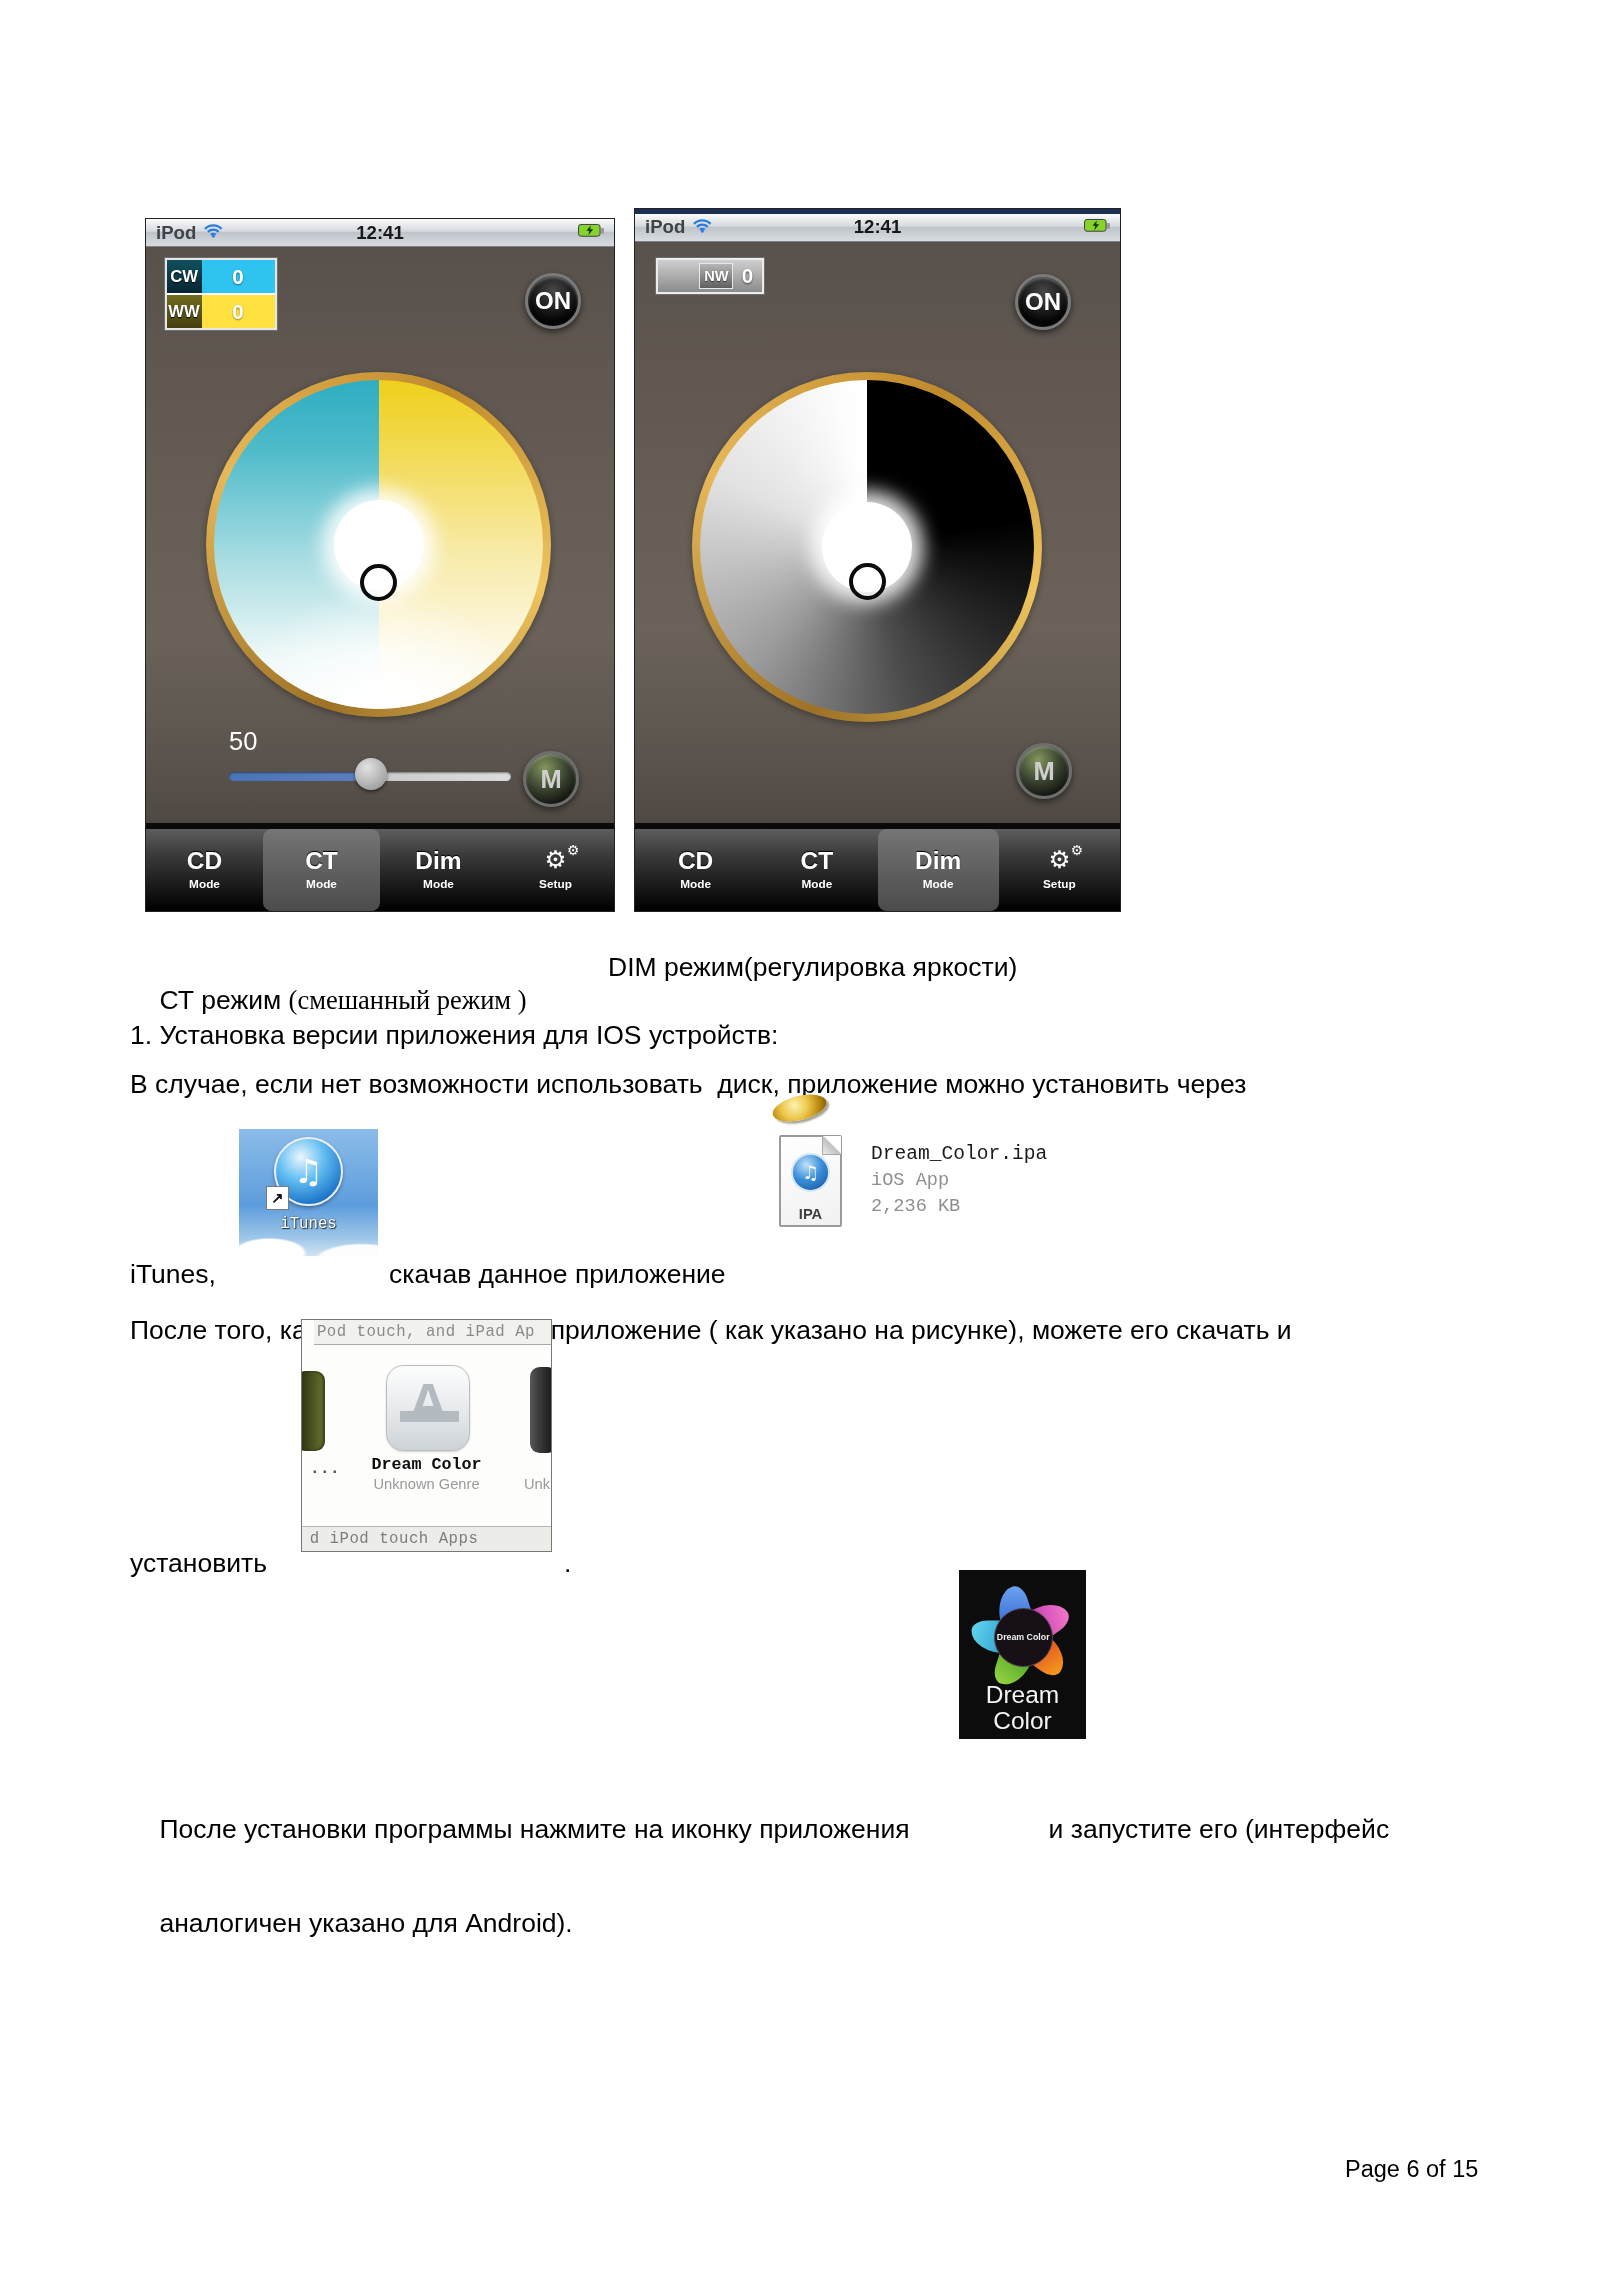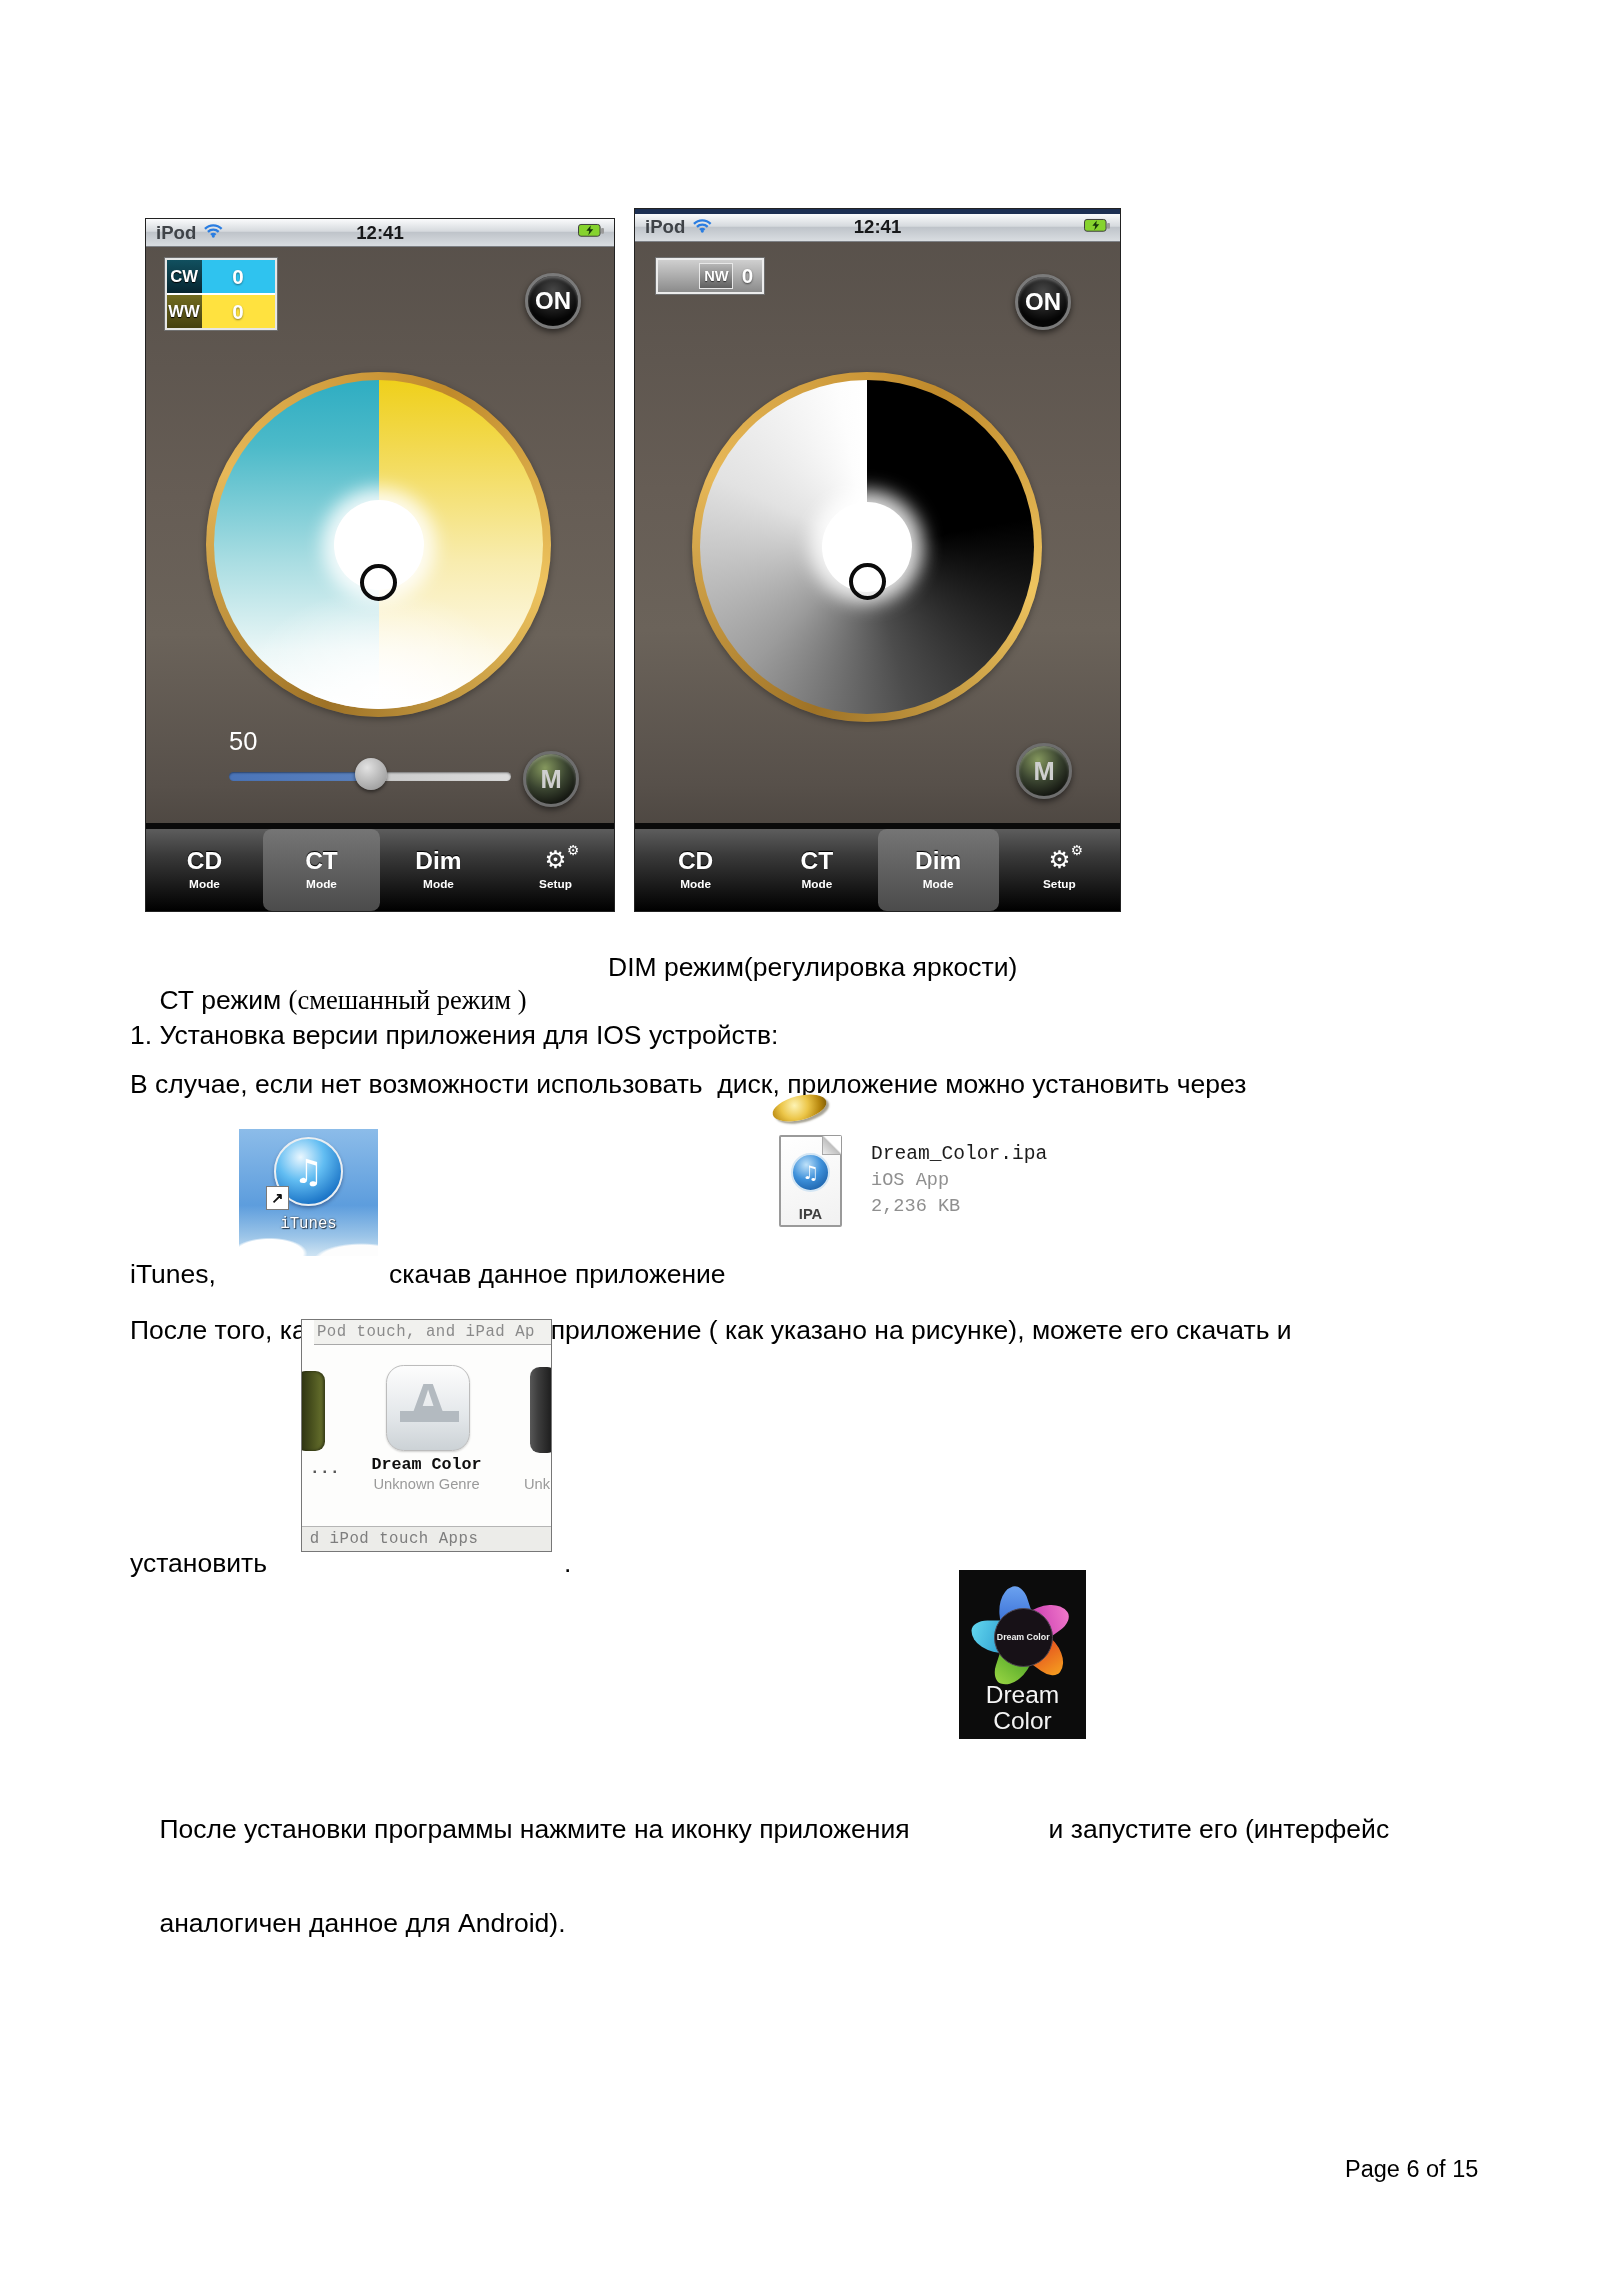--- a/index.html
+++ b/index.html
@@ -486,19 +486,19 @@
       <div class="pin-center">Dream Color</div>
     </div>
     <div class="dream-label">
       <div>Dream</div>
       <div>Color</div>
     </div>
   </div>
 
   <div class="t" style="left:130px; top:1759px; line-height:47px; white-space:pre-wrap; width:1372px;">
     <span>После установки программы нажмите на иконку приложения</span><span class="gapspacer"></span><span>и запустите его (интерфейс</span><br>
-    <span>аналогичен данное для Android).</span>
+    <span>аналогичен указано для Android).</span>
   </div>
 
   <div class="footer">Page 6 of 15</div>
 
 </div>
 
 
 </body></html>

